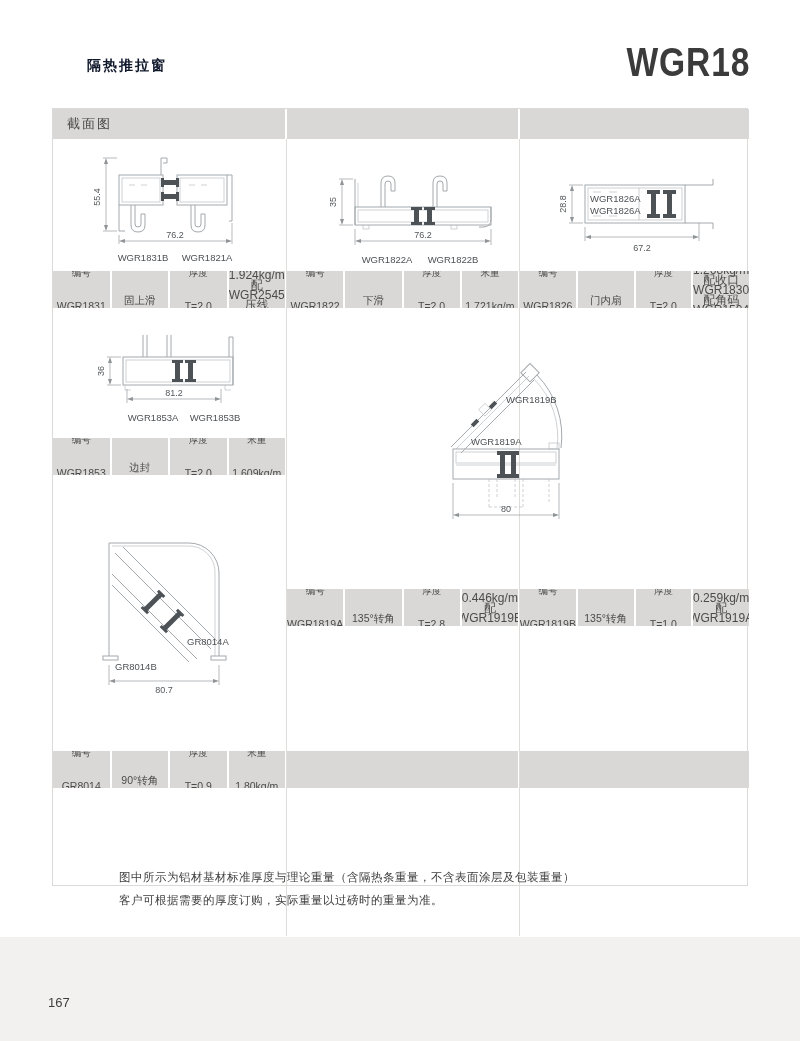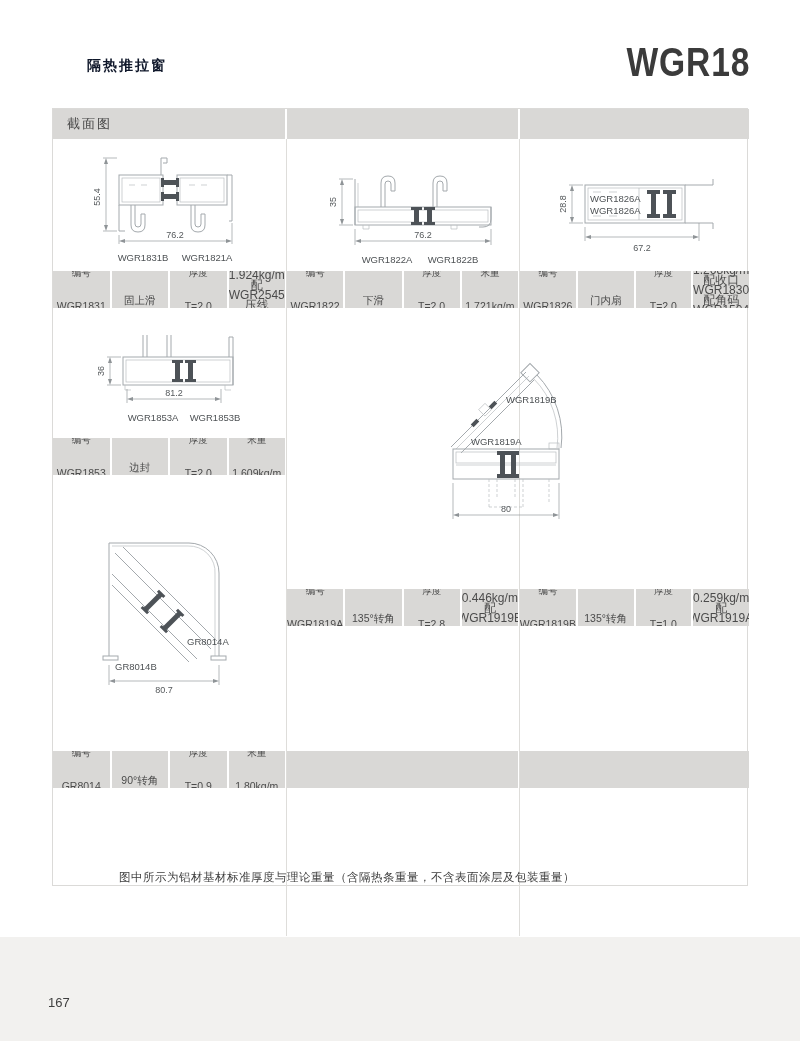--- a/index.html
+++ b/index.html
@@ -350,15 +350,16 @@
     <div class="icell"></div>
   </div>
   <div class="irow" style="left:467px;top:642px;width:229px">
     <div class="icell"></div>
   </div>
 
 </div>
 
 <div class="abs notes">
   <div>图中所示为铝材基材标准厚度与理论重量（含隔热条重量，不含表面涂层及包装重量）</div>
+  <div>客户可根据需要的厚度订购，实际重量以过磅时的重量为准。</div>
 </div>
 
 <div class="abs pagenum">167</div>
 
 </body></html>

